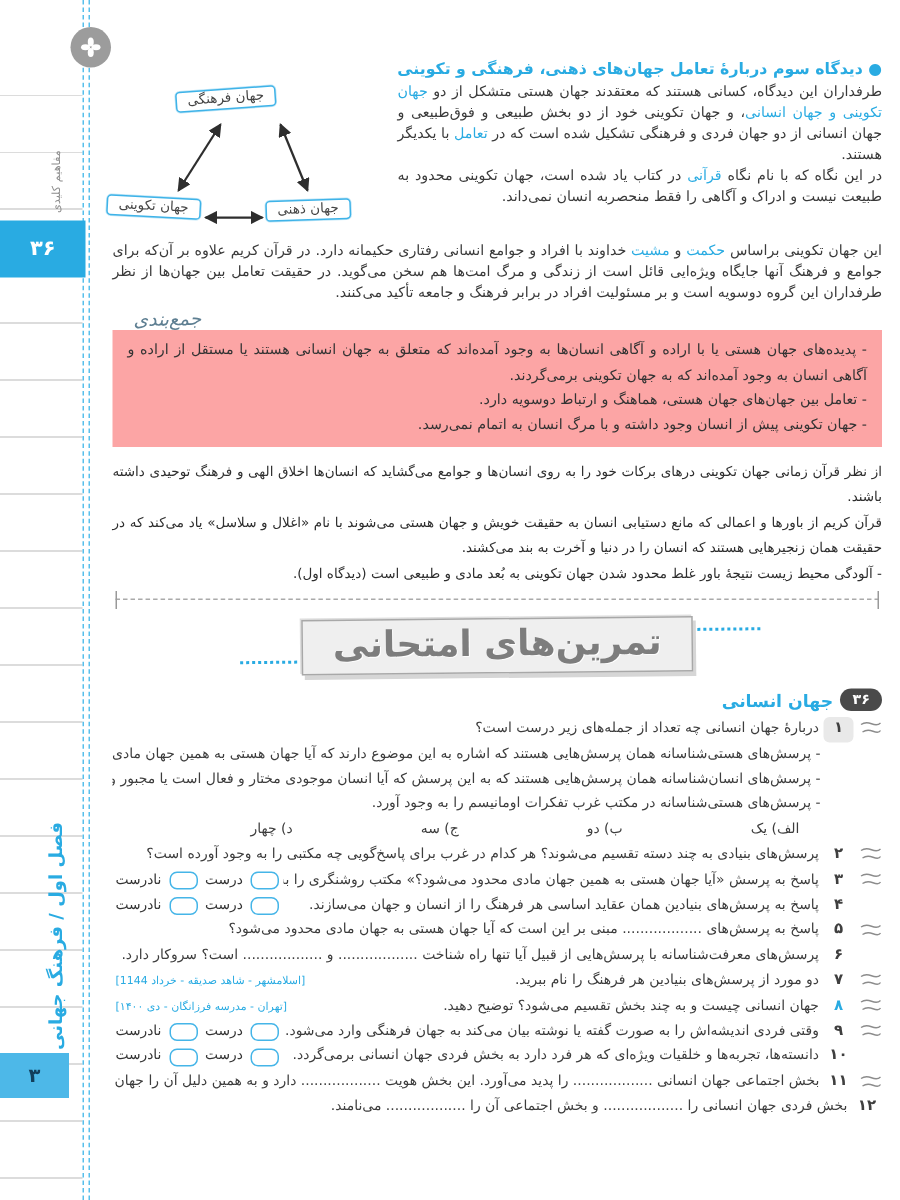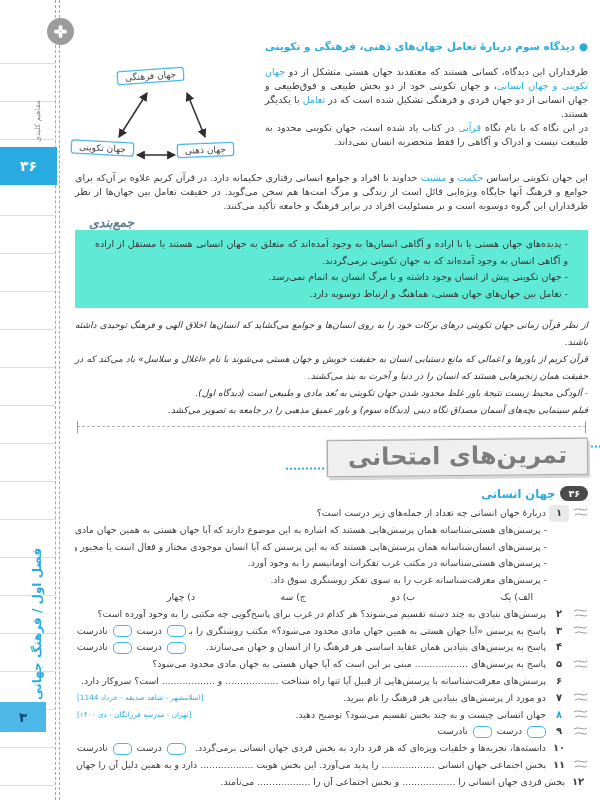--- a/index.html
+++ b/index.html
@@ -19,52 +19,52 @@
   .concepts-arrow{position:absolute;left:36px;top:146px}
   .pnum-top{position:absolute;left:0;top:147px;width:57px;height:38px;background:#29abe2;
     color:#fff;font-weight:bold;font-size:14px;display:flex;align-items:center;justify-content:center}
   .chapter{position:absolute;left:30px;top:700px;transform-origin:0 0;transform:rotate(-90deg);
     white-space:nowrap;font-size:12px;font-weight:bold;color:#29abe2;letter-spacing:.5px}
   .pnum-bottom{position:absolute;left:0;top:702px;width:46px;height:30px;background:#4db8e8;
     color:#123f5c;font-weight:bold;font-size:13px;display:flex;align-items:center;justify-content:center}
 
   
   .content{position:absolute;right:12px;left:75px;top:40px}
-  .heading{color:#29abe2;font-weight:bold;font-size:10.5px;margin-bottom:13px}
+  .heading{color:#29abe2;font-weight:bold;font-size:10.5px;margin-bottom:3px}
   .ptext{font-size:9.5px;line-height:14px;text-align:justify;color:#3a3a3a;margin:0}
   .hl{color:#29abe2}
   .clear{clear:both}
 
   
   .diagram{float:left;width:182px;height:100px;position:relative;margin:4px 8px 2px 0}
   .dbox{position:absolute;background:#fff;border:1.6px solid #3fb3e8;border-radius:3px;
     padding:1px 7px;font-size:9px;color:#444;box-shadow:0 0 0 .5px #bfe6f7;white-space:nowrap}
   .dbox.top{left:42px;top:0;transform:rotate(-4deg)}
   .dbox.left{left:-4px;top:72px;transform:rotate(3deg)}
   .dbox.right{left:102px;top:74px;transform:rotate(-2deg)}
   .darrows{position:absolute;left:0;top:0}
 
   
   .summary{position:relative;margin-top:17px}
-  .summary-label{position:absolute;left:14px;top:-15px;font-size:12.5px;font-weight:bold;
+  .summary-label{position:absolute;left:14px;top:-15px;font-size:12.5px;font-weight:normal;
     color:#5e7f92;transform:rotate(-1deg);font-style:italic}
-  .summary-box{background:#5eead4;padding:6px 20px;font-size:9.5px;line-height:16.5px;color:#333}
+  .summary-box{background:#fca5a5;padding:6px 10px;font-size:9.5px;line-height:16.5px;color:#333}
   .summary-box div{text-align:justify}
 
   
-  .notes{margin-top:9px;font-style:italic;font-size:9px;line-height:17px;color:#2e2e2e}
+  .notes{margin-top:9px;font-size:9px;line-height:17px;color:#2e2e2e}
   .notes .just{text-align:justify}
 
   
   .sep{position:relative;border-top:1px dashed #aaa;margin:7px 2px 0 2px;height:0}
   .sep::before,.sep::after{content:"";position:absolute;top:-6px;width:1px;height:12px;background:#999}
   .sep::before{right:0}.sep::after{left:0}
 
   
-  .banner-wrap{text-align:right;margin:12px 0 10px}
+  .banner-wrap{text-align:center;margin:12px 0 10px}
   .banner{position:relative;display:inline-block;background:#efefef;border:1px solid #a8a8a8;
     box-shadow:2px 3px 0 #d6d6d6,-1px -1px 0 #dedede;padding:2px 20px 5px 20px;transform:rotate(-.6deg);
     font-size:24px;font-weight:bold;color:#7d7d7d;text-shadow:.6px .6px 0 #fff}
   .banner-dot-r{position:absolute;right:-46px;top:7px;width:42px;border-top:2px dotted #29abe2}
   .banner-dot-l{position:absolute;left:-42px;bottom:7px;width:38px;border-top:2px dotted #29abe2}
 
   
   .sec{display:flex;align-items:center;gap:5px;margin:2px 0 4px}
   .sec-badge{background:#4a4a4a;color:#fff;border-radius:8px;padding:0 8px;font-size:9.5px;
     font-weight:bold;height:15px;line-height:15px}
@@ -134,30 +134,29 @@
       </div>
       <p class="ptext"><span>طرفداران این دیدگاه، کسانی هستند که معتقدند جهان هستی متشکل از دو </span><span class="hl">جهان تکوینی و جهان انسانی</span><span>، و جهان تکوینی خود از دو بخش طبیعی و فوق‌طبیعی و جهان انسانی از دو جهان فردی و فرهنگی تشکیل شده است که در </span><span class="hl">تعامل</span><span> با یکدیگر هستند.</span></p>
       <p class="ptext"><span>در این نگاه که با نام نگاه </span><span class="hl">قرآنی</span><span> در کتاب یاد شده است، جهان تکوینی محدود به طبیعت نیست و ادراک و آگاهی را فقط منحصربه انسان نمی‌داند.</span></p>
       <p class="ptext clear"><span>این جهان تکوینی براساس </span><span class="hl">حکمت</span><span> و </span><span class="hl">مشیت</span><span> خداوند با افراد و جوامع انسانی رفتاری حکیمانه دارد. در قرآن کریم علاوه بر آن‌که برای جوامع و فرهنگ آنها جایگاه ویژه‌ایی قائل است از زندگی و مرگ امت‌ها هم سخن می‌گوید. در حقیقت تعامل بین جهان‌ها از نظر طرفداران این گروه دوسویه است و بر مسئولیت افراد در برابر فرهنگ و جامعه تأکید می‌کنند.</span></p>
     </div>
 
     <div class="summary">
       <div class="summary-label">جمع‌بندی</div>
       <div class="summary-box">
         <div>- پدیده‌های جهان هستی یا با اراده و آگاهی انسان‌ها به وجود آمده‌اند که متعلق به جهان انسانی هستند یا مستقل از اراده و آگاهی انسان به وجود آمده‌اند که به جهان تکوینی برمی‌گردند.</div>
+        <div>- تعامل بین جهان‌های جهان هستی، هماهنگ و ارتباط دوسویه دارد.</div>
         <div>- جهان تکوینی پیش از انسان وجود داشته و با مرگ انسان به اتمام نمی‌رسد.</div>
-        <div>- تعامل بین جهان‌های جهان هستی، هماهنگ و ارتباط دوسویه دارد.</div>
       </div>
     </div>
 
     <div class="notes">
       <div class="just">از نظر قرآن زمانی جهان تکوینی درهای برکات خود را به روی انسان‌ها و جوامع می‌گشاید که انسان‌ها اخلاق الهی و فرهنگ توحیدی داشته باشند.</div>
       <div class="just">قرآن کریم از باورها و اعمالی که مانع دستیابی انسان به حقیقت خویش و جهان هستی می‌شوند با نام «اغلال و سلاسل» یاد می‌کند که در حقیقت همان زنجیرهایی هستند که انسان را در دنیا و آخرت به بند می‌کشند.</div>
       <div>- آلودگی محیط زیست نتیجهٔ باور غلط محدود شدن جهان تکوینی به بُعد مادی و طبیعی است (دیدگاه اول).</div>
-      <div>فیلم سینمایی بچه‌های آسمان مصداق نگاه دینی (دیدگاه سوم) و باور عمیق مذهبی را در جامعه به تصویر می‌کشد.</div>
     </div>
 
     <div class="sep"></div>
 
     <div class="banner-wrap">
       <div class="banner">
         <span class="banner-dot-r"></span>
         <span class="banner-dot-l"></span>
         <span>تمرین‌های امتحانی</span>
       </div>
@@ -174,21 +173,20 @@
             <path d="M1 3 Q4 1 8 2.5 T14 2" stroke="#8c8c8c" stroke-width=".9" fill="none"></path>
             <path d="M2 8 Q5 6 9 7.5 T14 7" stroke="#8c8c8c" stroke-width=".9" fill="none"></path>
           </svg>
       </span>
       <span class="q-num badge">۱</span>
       <span class="q-text">دربارهٔ جهان انسانی چه تعداد از جمله‌های زیر درست است؟</span>
     </div>
     <div class="q-sub">- پرسش‌های هستی‌شناسانه همان پرسش‌هایی هستند که اشاره به این موضوع دارند که آیا جهان هستی به همین جهان مادی محدود می‌شود.</div>
     <div class="q-sub">- پرسش‌های انسان‌شناسانه همان پرسش‌هایی هستند که به این پرسش که آیا انسان موجودی مختار و فعال است یا مجبور و منفعل پاسخ می‌دهد.</div>
     <div class="q-sub">- پرسش‌های هستی‌شناسانه در مکتب غرب تفکرات اومانیسم را به وجود آورد.</div>
-    <div class="q-sub">- پرسش‌های معرفت‌شناسانه غرب را به سوی تفکر روشنگری سوق داد.</div>
     <div class="q-opts">
       <span>الف) یک</span>
       <span>ب) دو</span>
       <span>ج) سه</span>
       <span>د) چهار</span>
     </div>
 
     <div class="q">
       <span class="q-tag">
         <svg width="15" height="11">
@@ -271,20 +269,21 @@
     </div>
 
     <div class="q">
       <span class="q-tag">
         <svg width="15" height="11">
             <path d="M1 3 Q4 1 8 2.5 T14 2" stroke="#8c8c8c" stroke-width=".9" fill="none"></path>
             <path d="M2 8 Q5 6 9 7.5 T14 7" stroke="#8c8c8c" stroke-width=".9" fill="none"></path>
           </svg>
       </span>
       <span class="q-num">۹</span>
+      <span class="q-text">وقتی فردی اندیشه‌اش را به صورت گفته یا نوشته بیان می‌کند به جهان فرهنگی وارد می‌شود.</span>
       <span class="q-tf">
         <span class="cb"></span>
         <span class="tf-label">درست</span>
         <span class="cb"></span>
         <span class="tf-label">نادرست</span>
       </span>
     </div>
 
     <div class="q">
       <span class="q-tag"></span>

